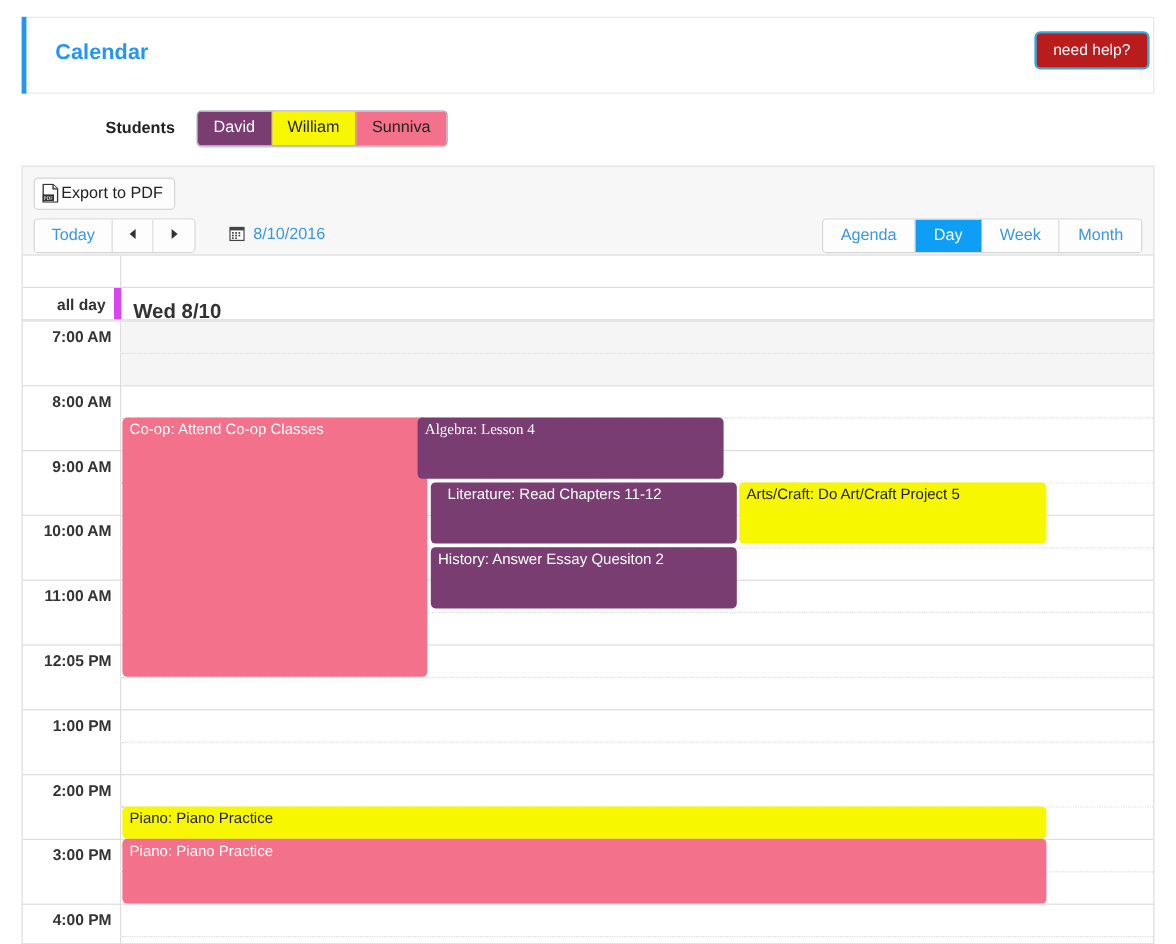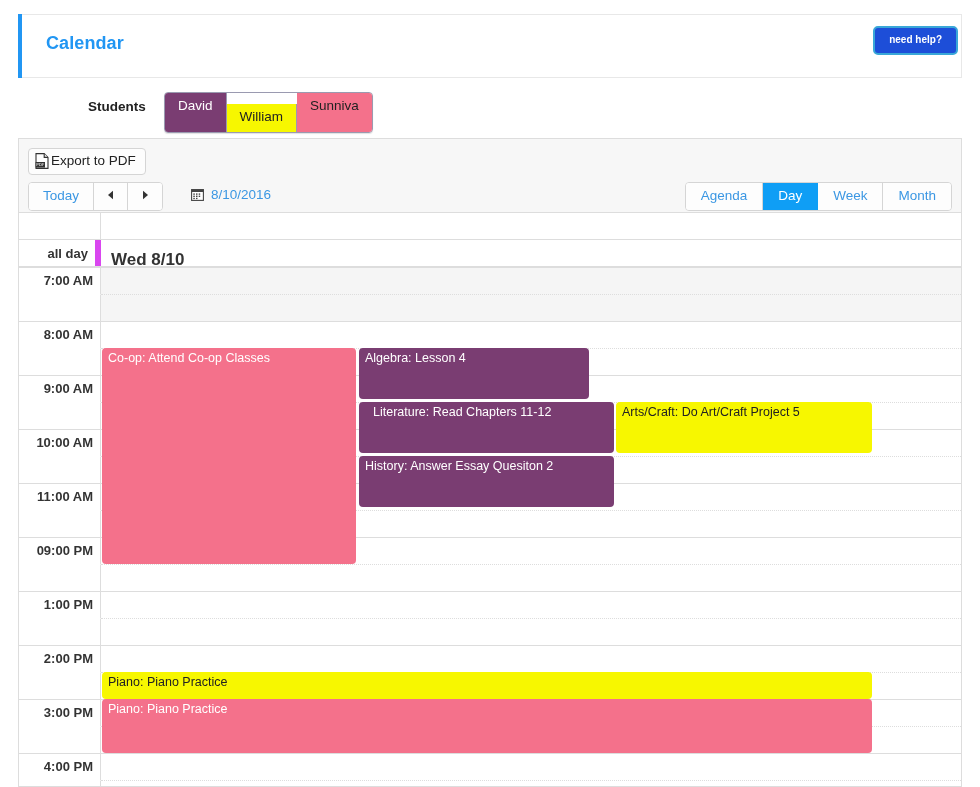--- a/index.html
+++ b/index.html
@@ -30,26 +30,26 @@
     position: absolute;
     left: 46px; top: 33px;
     font-size: 18px;
     font-weight: bold;
     color: #2196f3;
     letter-spacing: 0.1px;
   }
   .need-help-btn {
     position: absolute;
     right: 22px; top: 26px;
-    background: #1d4ed8;
+    background: #b91c1c;
     border: 2px solid #39a7d8;
     border-radius: 5px;
     color: #ffffff;
-    font-size: 10px;
-    font-weight: bold;
+    font-size: 13px;
+    font-weight: normal;
     padding: 7px 14px 8px 14px;
     cursor: pointer;
     line-height: 1;
   }
 
   
   .students-row {
     position: absolute;
     left: 0; top: 92px;
     width: 980px; height: 32px;
@@ -73,21 +73,21 @@
   .student-btn {
     font-size: 13.5px;
     padding: 6px 13px 7px 13px;
     line-height: 1.1;
     cursor: pointer;
     border-right: 1px solid #9a9ab0;
     text-align: center;
   }
   .student-btn:last-child { border-right: none; }
   .st-david   { background: #7a3d72; color: #ffffff; }
-  .st-william { background: #f7f700; color: #222222; margin-top: 11px; }
+  .st-william { background: #f7f700; color: #222222; }
   .st-sunniva { background: #f4718b; color: #222222; }
 
   
   .cal-panel {
     position: absolute;
     left: 18px; top: 138px;
     width: 944px; height: 649px;
     background: #ffffff;
     border: 1px solid #dddddd;
   }
@@ -405,21 +405,21 @@
           </div>
           <div class="slot-row hr-top">
             <div class="slot-label">11:00 AM</div>
             <div class="slot-cell"></div>
           </div>
           <div class="slot-row half">
             <div class="slot-label"></div>
             <div class="slot-cell"></div>
           </div>
           <div class="slot-row hr-top">
-            <div class="slot-label">09:00 PM</div>
+            <div class="slot-label">12:05 PM</div>
             <div class="slot-cell"></div>
           </div>
           <div class="slot-row half">
             <div class="slot-label"></div>
             <div class="slot-cell"></div>
           </div>
           <div class="slot-row hr-top">
             <div class="slot-label">1:00 PM</div>
             <div class="slot-cell"></div>
           </div>
@@ -447,21 +447,21 @@
             <div class="slot-label">4:00 PM</div>
             <div class="slot-cell"></div>
           </div>
           <div class="slot-row half">
             <div class="slot-label"></div>
             <div class="slot-cell"></div>
           </div>
         </div>
       <div class="events-layer" id="events-layer">
           <div class="event ev-pink" style="left: 0px; width: 254px; top: 81px; height: 216px;">Co-op: Attend Co-op Classes</div>
-          <div class="event ev-purple" style="left: 257px; width: 230px; top: 81px; height: 51px;">Algebra: Lesson 4</div>
+          <div class="event ev-purple" style="left: 246px; width: 255px; top: 81px; height: 51px; font-family: Liberation Serif, serif;">Algebra: Lesson 4</div>
           <div class="event ev-purple" style="left: 257px; width: 255px; top: 135px; height: 51px; padding-left: 14px;">Literature: Read Chapters 11-12</div>
           <div class="event ev-yellow" style="left: 514px; width: 256px; top: 135px; height: 51px;">Arts/Craft: Do Art/Craft Project 5</div>
           <div class="event ev-purple" style="left: 257px; width: 255px; top: 189px; height: 51px;">History: Answer Essay Quesiton 2</div>
           <div class="event ev-yellow" style="left: 0px; width: 770px; top: 405px; height: 27px;">Piano: Piano Practice</div>
           <div class="event ev-pink" style="left: 0px; width: 770px; top: 432px; height: 54px;">Piano: Piano Practice</div>
         </div>
     </div>
 
   </div>
 </div>

